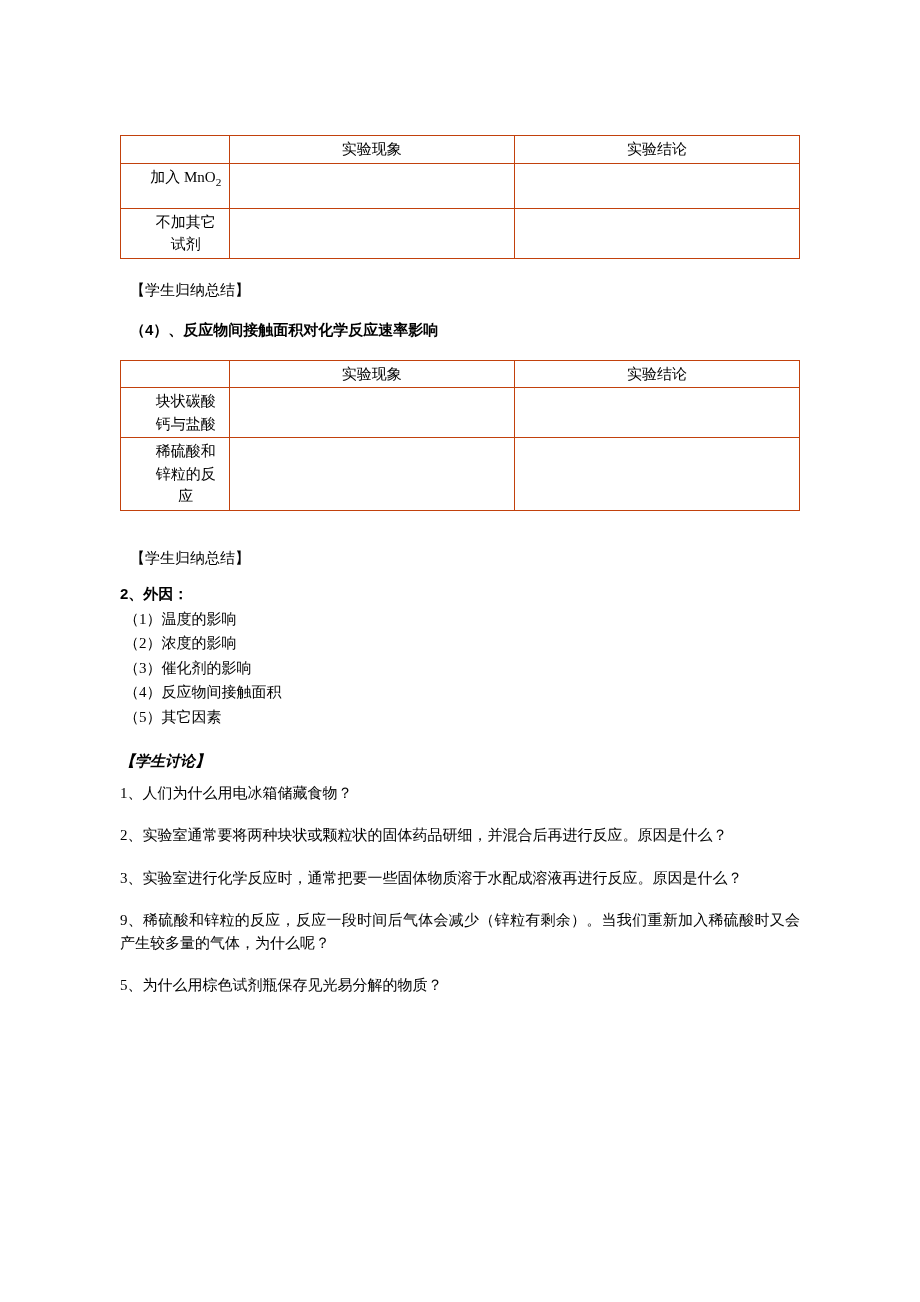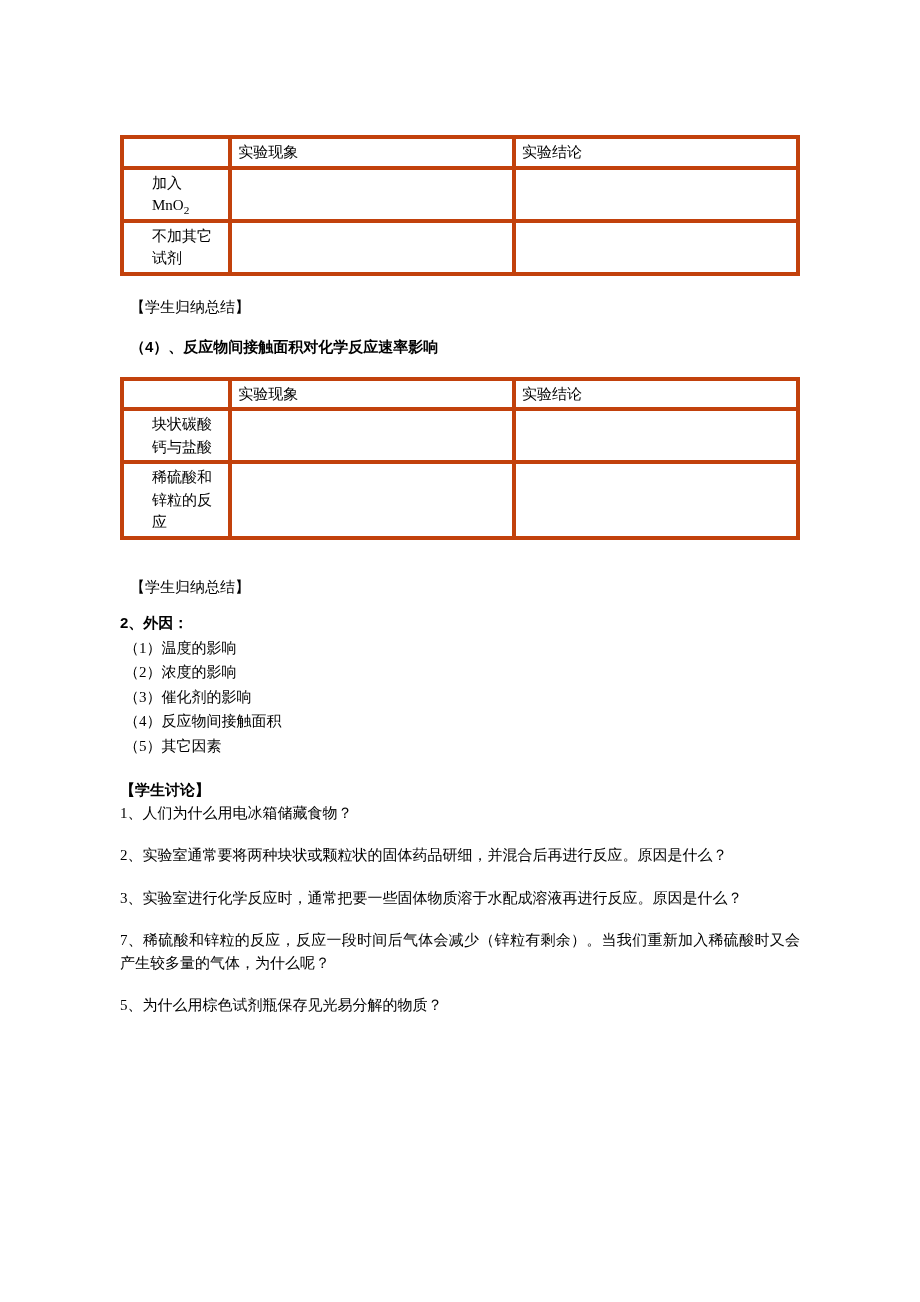--- a/index.html
+++ b/index.html
@@ -14,23 +14,23 @@
     padding: 135px 120px 60px 120px;
     font-size: 15px;
     line-height: 1.5;
   }
   table {
     border-collapse: collapse;
     width: 100%;
     margin-bottom: 8px;
   }
   td, th {
-    border: 4px solid #c2410c;
+    border: 1px solid #c2410c;
     padding: 2px 6px;
-    text-align: left;
+    text-align: center;
     vertical-align: top;
     font-weight: normal;
     font-size: 15px;
     margin-left: 36px;
   }
   .col1 { width: 16%; padding-left: 28px; }
   .col2 { width: 42%; }
   .col3 { width: 42%; }
   .tall-row td { height: 40px; }
   .summary-label {
@@ -57,21 +57,22 @@
     margin-bottom: 2px;
   }
   .list-item {
     margin-left: 4px;
     margin-bottom: 2px;
   }
   .discuss-head {
     font-family: "SimHei", "黑体", sans-serif;
     font-weight: bold;
     margin-top: 22px;
-    margin-bottom: 0;
+    margin-bottom: 9px;
+    font-style: italic;
   }
   .q {
     font-family: "SimSun", "宋体", serif;
     margin-bottom: 20px;
     text-align: justify;
   }
   .sub { vertical-align: sub; font-size: 0.75em; line-height: 0; }
   .t2 td { height: 22px; }
 </style>
 </head>
@@ -133,16 +134,16 @@
   <div class="list-item">（2）浓度的影响</div>
   <div class="list-item">（3）催化剂的影响</div>
   <div class="list-item">（4）反应物间接触面积</div>
   <div class="list-item">（5）其它因素</div>
 
   <div class="discuss-head">【学生讨论】</div>
 
   <div class="q">1、人们为什么用电冰箱储藏食物？</div>
   <div class="q">2、实验室通常要将两种块状或颗粒状的固体药品研细，并混合后再进行反应。原因是什么？</div>
   <div class="q">3、实验室进行化学反应时，通常把要一些固体物质溶于水配成溶液再进行反应。原因是什么？</div>
-  <div class="q">7、稀硫酸和锌粒的反应，反应一段时间后气体会减少（锌粒有剩余）。当我们重新加入稀硫酸时又会产生较多量的气体，为什么呢？</div>
+  <div class="q">9、稀硫酸和锌粒的反应，反应一段时间后气体会减少（锌粒有剩余）。当我们重新加入稀硫酸时又会产生较多量的气体，为什么呢？</div>
   <div class="q">5、为什么用棕色试剂瓶保存见光易分解的物质？</div>
 
 </div>
 
 </body></html>

